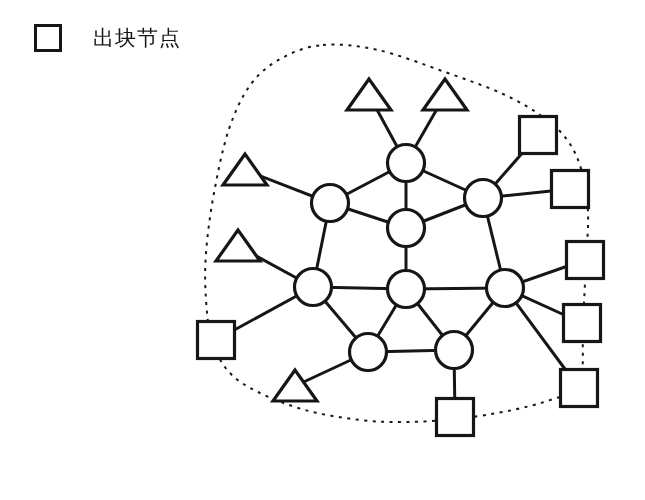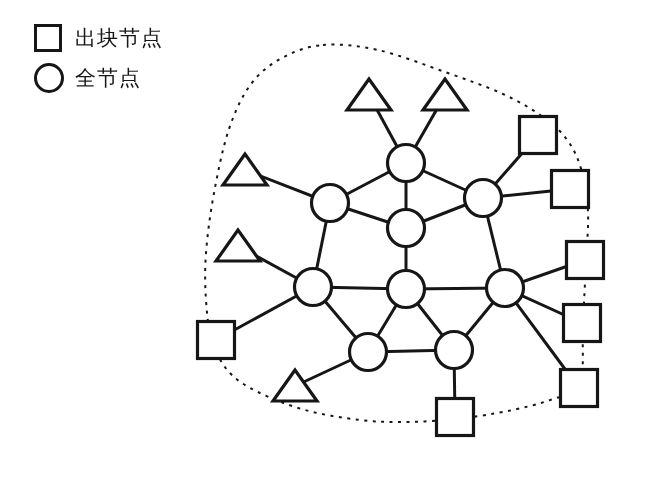--- a/index.html
+++ b/index.html
@@ -10,21 +10,21 @@
   }
   .stage{position:absolute;inset:0;width:645px;height:500px;}
   svg.diagram{position:absolute;left:0;top:0;width:645px;height:500px;display:block;}
   .legend{
     position:absolute;left:33px;top:22px;
     display:flex;flex-direction:column;gap:9px;z-index:2;
   }
   .legend-row{display:flex;align-items:center;height:31px;}
   .legend-icon{width:42px;display:flex;align-items:center;justify-content:flex-start;}
   .legend-label{
-    font-size:21px;font-weight:500;color:#161616;
+    margin-left:18px;font-size:21px;font-weight:500;color:#161616;
     letter-spacing:1px;white-space:nowrap;line-height:1;
   }
 </style>
 </head>
 <body>
 
 <div class="stage">
 
   <svg class="diagram" viewBox="0 0 645 500" xmlns="http://www.w3.org/2000/svg">
       <path d="M 323 45 C 339 43.666666666666664 357.6666666666667 45.5 378 50 C 398.3333333333333 54.5 424.1666666666667 64.66666666666667 445 72 C 465.8333333333333 79.33333333333333 486.6666666666667 86.5 503 94 C 519.3333333333334 101.5 532.1666666666666 109.16666666666667 543 117 C 553.8333333333334 124.83333333333333 561.5 131.83333333333334 568 141 C 574.5 150.16666666666666 578.6666666666666 160.16666666666666 582 172 C 585.3333333333334 183.83333333333334 587.3333333333334 197 588 212 C 588.6666666666666 227 586.8333333333334 243.5 586 262 C 585.1666666666666 280.5 584 302 583 323 C 582 344 584.5 375.5 580 388 C 575.5 400.5 564.3333333333334 395 556 398 C 547.6666666666666 401 539.8333333333334 403.5 530 406 C 520.1666666666666 408.5 509.3333333333333 410.8333333333333 497 413 C 484.6666666666667 415.1666666666667 470.8333333333333 417.5 456 419 C 441.1666666666667 420.5 424 421.8333333333333 408 422 C 392 422.1666666666667 377.1666666666667 422 360 420 C 342.8333333333333 418 322 414.6666666666667 305 410 C 288 405.3333333333333 270.6666666666667 398.3333333333333 258 392 C 245.33333333333334 385.6666666666667 236.66666666666666 380.5 229 372 C 221.33333333333334 363.5 215.83333333333334 353 212 341 C 208.16666666666666 329 207 314.6666666666667 206 300 C 205 285.3333333333333 204.66666666666666 270.8333333333333 206 253 C 207.33333333333334 235.16666666666666 210.16666666666666 213.66666666666666 214 193 C 217.83333333333334 172.33333333333334 222.83333333333334 147.16666666666666 229 129 C 235.16666666666666 110.83333333333333 242.16666666666666 95.83333333333333 251 84 C 259.8333333333333 72.16666666666667 270 64.5 282 58 C 294 51.5 307 46.333333333333336 323 45 Z" fill="none" stroke="#161616" stroke-width="2" stroke-dasharray="3 5.5"></path>
@@ -80,23 +80,15 @@
 
   <div class="legend">
     <div class="legend-row">
       <span class="legend-icon">
         <svg width="30" height="30" viewBox="0 0 30 30">
           <rect x="2.5" y="2.5" width="25" height="25" fill="none" stroke="#161616" stroke-width="3"></rect>
         </svg>
       </span>
       <span class="legend-label">出块节点</span>
     </div>
-    <div class="legend-row">
-      <span class="legend-icon">
-        <svg width="32" height="32" viewBox="0 0 32 32">
-          <circle cx="16" cy="16" r="13.5" fill="none" stroke="#161616" stroke-width="3"></circle>
-        </svg>
-      </span>
-      <span class="legend-label">全节点</span>
-    </div>
   </div>
 
 </div>
 
 </body></html>

